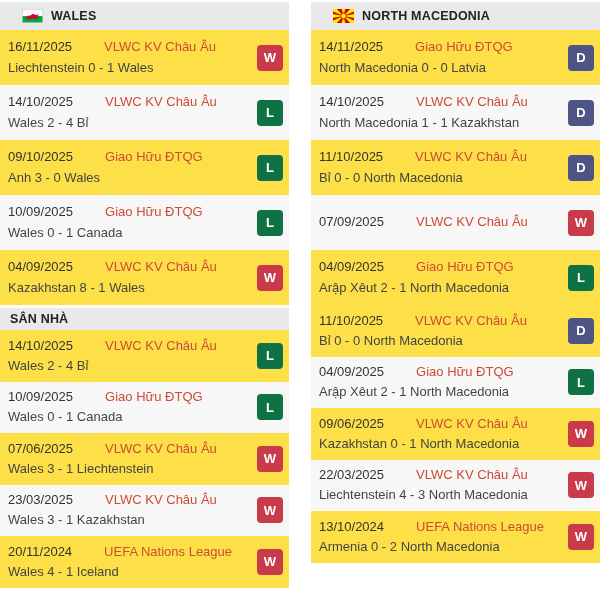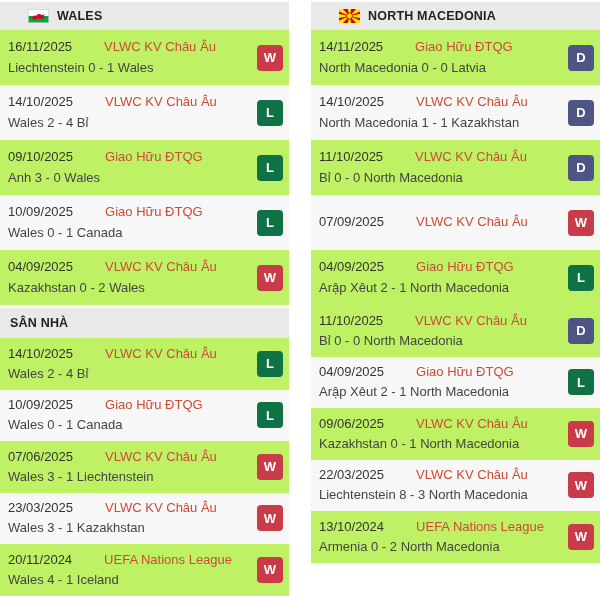--- a/index.html
+++ b/index.html
@@ -6,36 +6,36 @@
   body{
     width:600px;height:596px;overflow:hidden;background:#fff;
     font-family:"Liberation Sans","DejaVu Sans",sans-serif;
     -webkit-font-smoothing:antialiased;
   }
   .wrap{display:flex;gap:22px;width:600px;}
   .col{width:289px;flex:0 0 289px;}
 
   .team-header{
     margin-top:2px;height:28px;background:#e9e9e9;
-    display:flex;align-items:center;gap:8px;padding-left:28px;box-sizing:border-box;
+    display:flex;align-items:center;gap:8px;padding-left:22px;box-sizing:border-box;
   }
   .team-header .flag{display:flex;align-items:center;flex:0 0 auto;}
   .team-name{font-size:12.5px;font-weight:bold;color:#222;letter-spacing:.2px;}
 
   .section-header{
-    margin-top:3px;height:30px;background:#e9e9e9;
+    margin-top:3px;height:22px;background:#e9e9e9;
     display:flex;align-items:center;padding-left:10px;box-sizing:border-box;
     font-size:12.5px;font-weight:bold;color:#222;letter-spacing:.2px;
   }
 
   .rows{display:block;}
   .match-row{
     height:55px;box-sizing:border-box;
     display:flex;align-items:center;justify-content:space-between;
-    padding:0 6px 0 8px;background:#bef264;cursor:pointer;
+    padding:0 6px 0 8px;background:#fde047;cursor:pointer;
   }
   .rows.compact .match-row{height:51.5px;}
   .match-row:nth-child(even){background:#f7f7f7;}
   .match-info{display:flex;flex-direction:column;line-height:1.55;}
   .line1{display:flex;align-items:baseline;}
   .match-date{font-size:13px;color:#333;}
   .match-comp{font-size:13px;margin-left:32px;}
   .match-result{font-size:13px;color:#444;}
   .badge{
     width:26px;height:26px;border-radius:4px;flex:0 0 auto;
@@ -104,21 +104,21 @@
     </div>
     <span class="badge" style="background: rgb(14, 114, 69);">L</span>
   </div>
 
   <div class="match-row">
     <div class="match-info">
       <div class="line1">
         <span class="match-date">04/09/2025</span>
         <span class="match-comp" style="color: rgb(204, 75, 53);">VLWC KV Châu Âu</span>
       </div>
-      <span class="match-result">Kazakhstan 0 - 2 Wales</span>
+      <span class="match-result">Kazakhstan 8 - 1 Wales</span>
     </div>
     <span class="badge" style="background: rgb(201, 59, 73);">W</span>
   </div>
 </div>
     <div class="section-header">SÂN NHÀ</div>
     <div class="rows compact">
   <div class="match-row">
     <div class="match-info">
       <div class="line1">
         <span class="match-date">14/10/2025</span>
@@ -283,21 +283,21 @@
     </div>
     <span class="badge" style="background: rgb(201, 59, 73);">W</span>
   </div>
 
   <div class="match-row">
     <div class="match-info">
       <div class="line1">
         <span class="match-date">22/03/2025</span>
         <span class="match-comp" style="color: rgb(204, 75, 53);">VLWC KV Châu Âu</span>
       </div>
-      <span class="match-result">Liechtenstein 8 - 3 North Macedonia</span>
+      <span class="match-result">Liechtenstein 4 - 3 North Macedonia</span>
     </div>
     <span class="badge" style="background: rgb(201, 59, 73);">W</span>
   </div>
 
   <div class="match-row">
     <div class="match-info">
       <div class="line1">
         <span class="match-date">13/10/2024</span>
         <span class="match-comp" style="color: rgb(204, 75, 53);">UEFA Nations League</span>
       </div>

